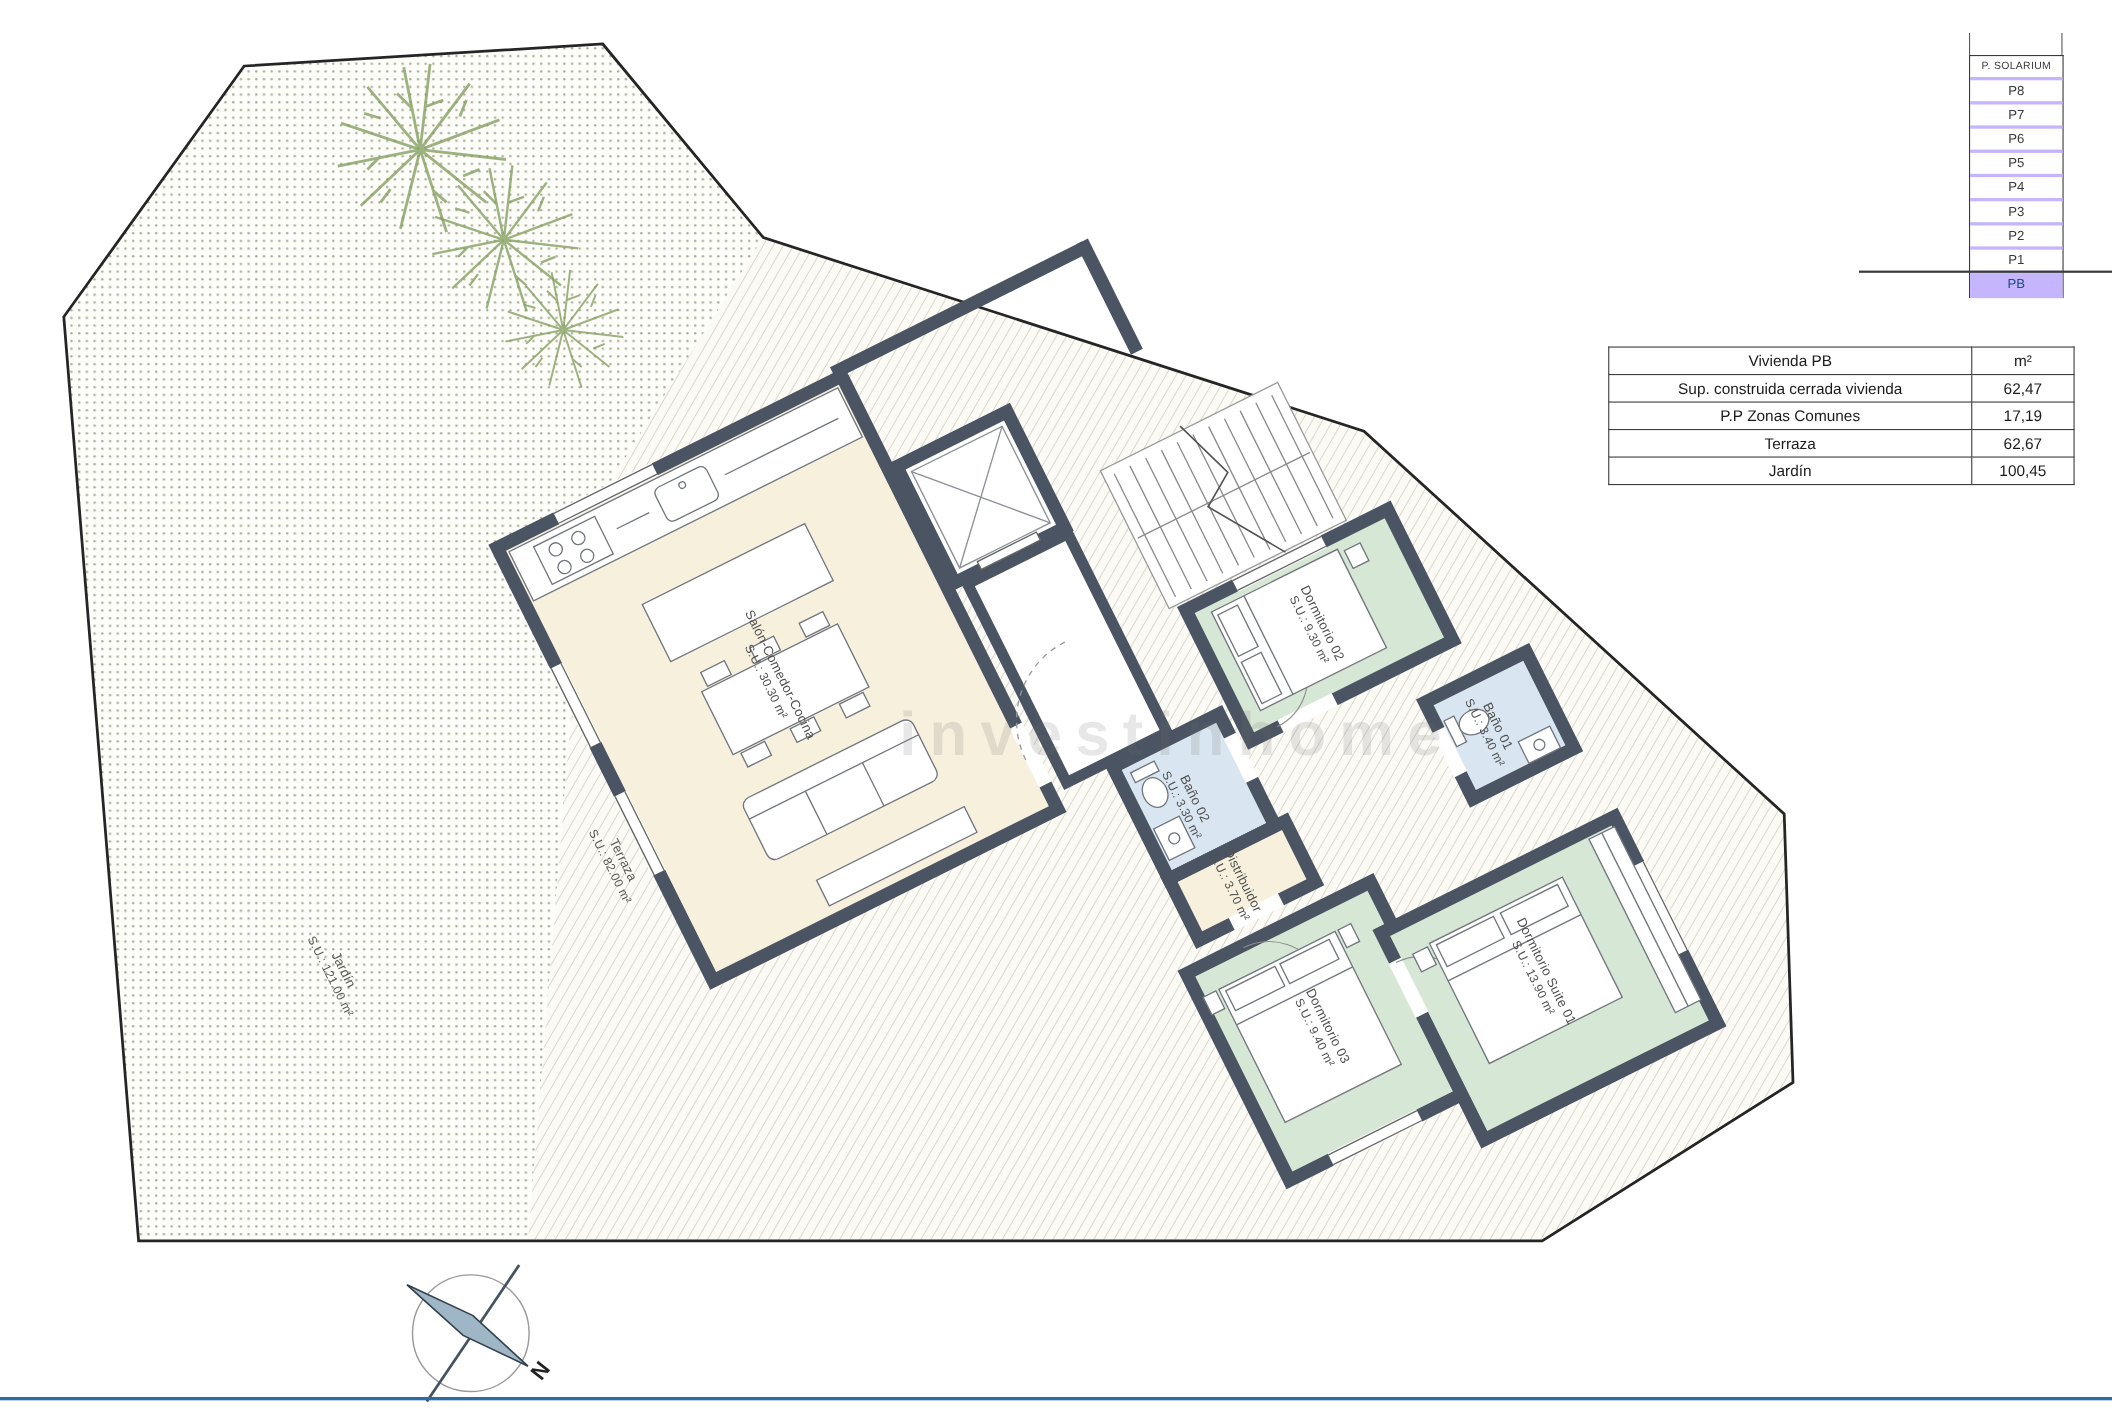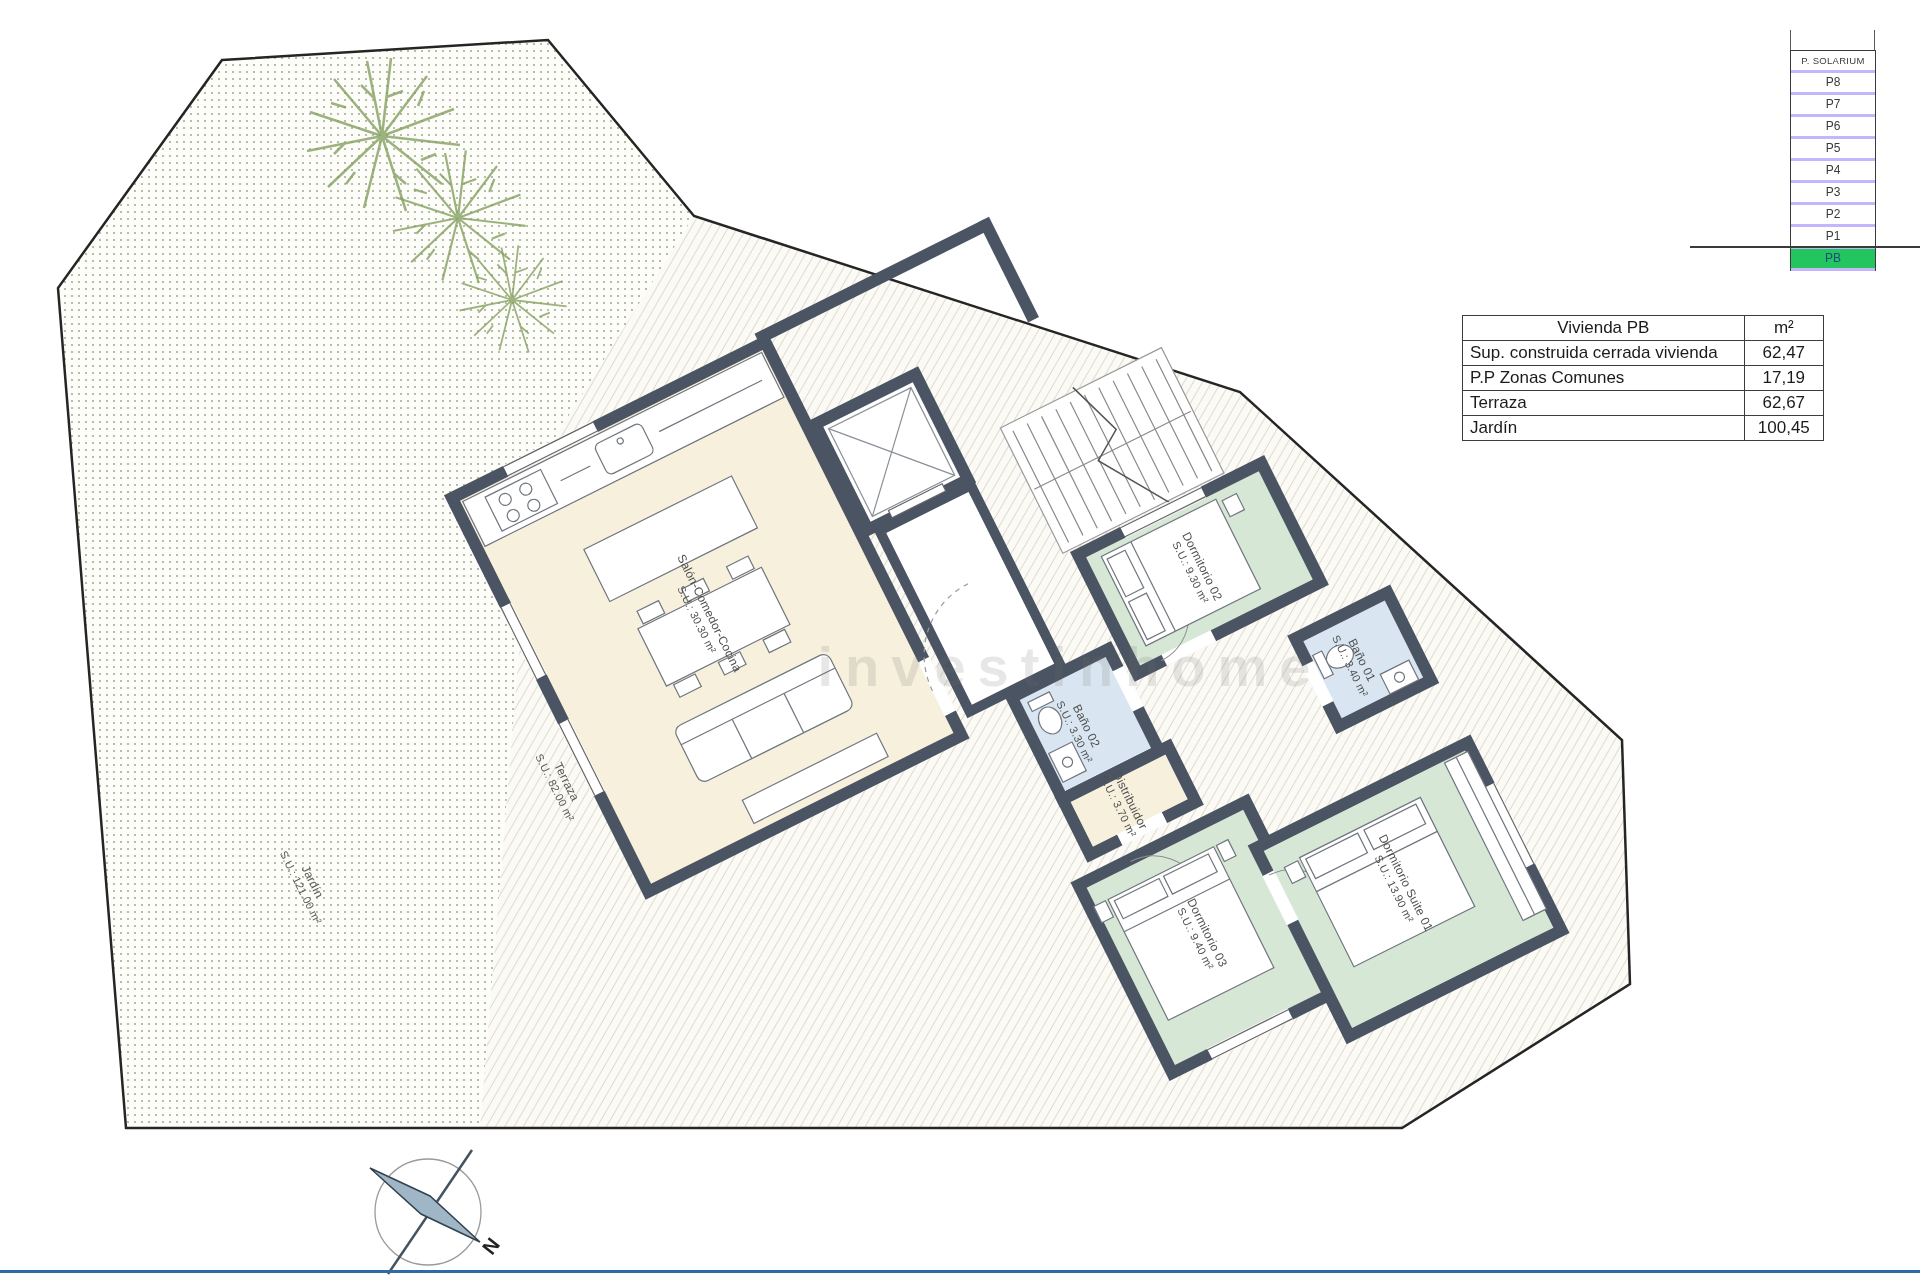--- a/index.html
+++ b/index.html
@@ -12,27 +12,27 @@
   .outside-label{fill:#5a5a55;}
   
   .watermark{position:absolute;left:600px;top:596px;width:940px;text-align:center;
      font-size:56px;font-weight:bold;letter-spacing:12px;color:#6f6f6f;opacity:.16;
      pointer-events:none;margin-top:38px;}
   
   .tower{position:absolute;left:1790px;top:50px;width:84px;text-align:center;color:#3a3a3a;
      border:1px solid #3a3a3a;border-bottom:none;background:#fff;}
   .tower-row{height:19px;line-height:19px;font-size:12px;border-bottom:3px solid #c4b5fd;}
   .tower-row.hdr{font-size:9.5px;letter-spacing:.3px;}
-  .tower-row.active{background:#22c55e;color:#1c4e7e;}
+  .tower-row.active{background:#c4b5fd;color:#1c4e7e;}
   .tower-guide{position:absolute;width:1px;height:20px;background:#5a5a5a;top:30px;}
   .ground-line{position:absolute;left:1690px;top:246px;width:230px;height:2px;background:#3a3a3a;}
   
-  .area-table{position:absolute;left:1462px;top:315px;width:362px;border-collapse:collapse;
-     font-size:17px;color:#1b1b1b;background:#fff;}
-  .area-table td{border:1px solid #3c3c3c;height:24px;padding:0 7px;white-space:nowrap;}
+  .area-table{position:absolute;left:1462px;top:315px;width:424px;border-collapse:collapse;
+     font-size:14px;color:#1b1b1b;background:#fff;}
+  .area-table td{border:1px solid #3c3c3c;height:24px;padding:0 7px;white-space:nowrap;text-align:center;}
   .area-table td.val{width:22%;text-align:center;padding:0 2px;}
   .area-table tr.hdr td{text-align:center;}
   
   .bottom-line{position:absolute;left:0;top:1270px;width:1920px;height:3px;background:#2d6ca3;}
 </style>
 </head>
 <body>
 
 <div id="canvas">
 

